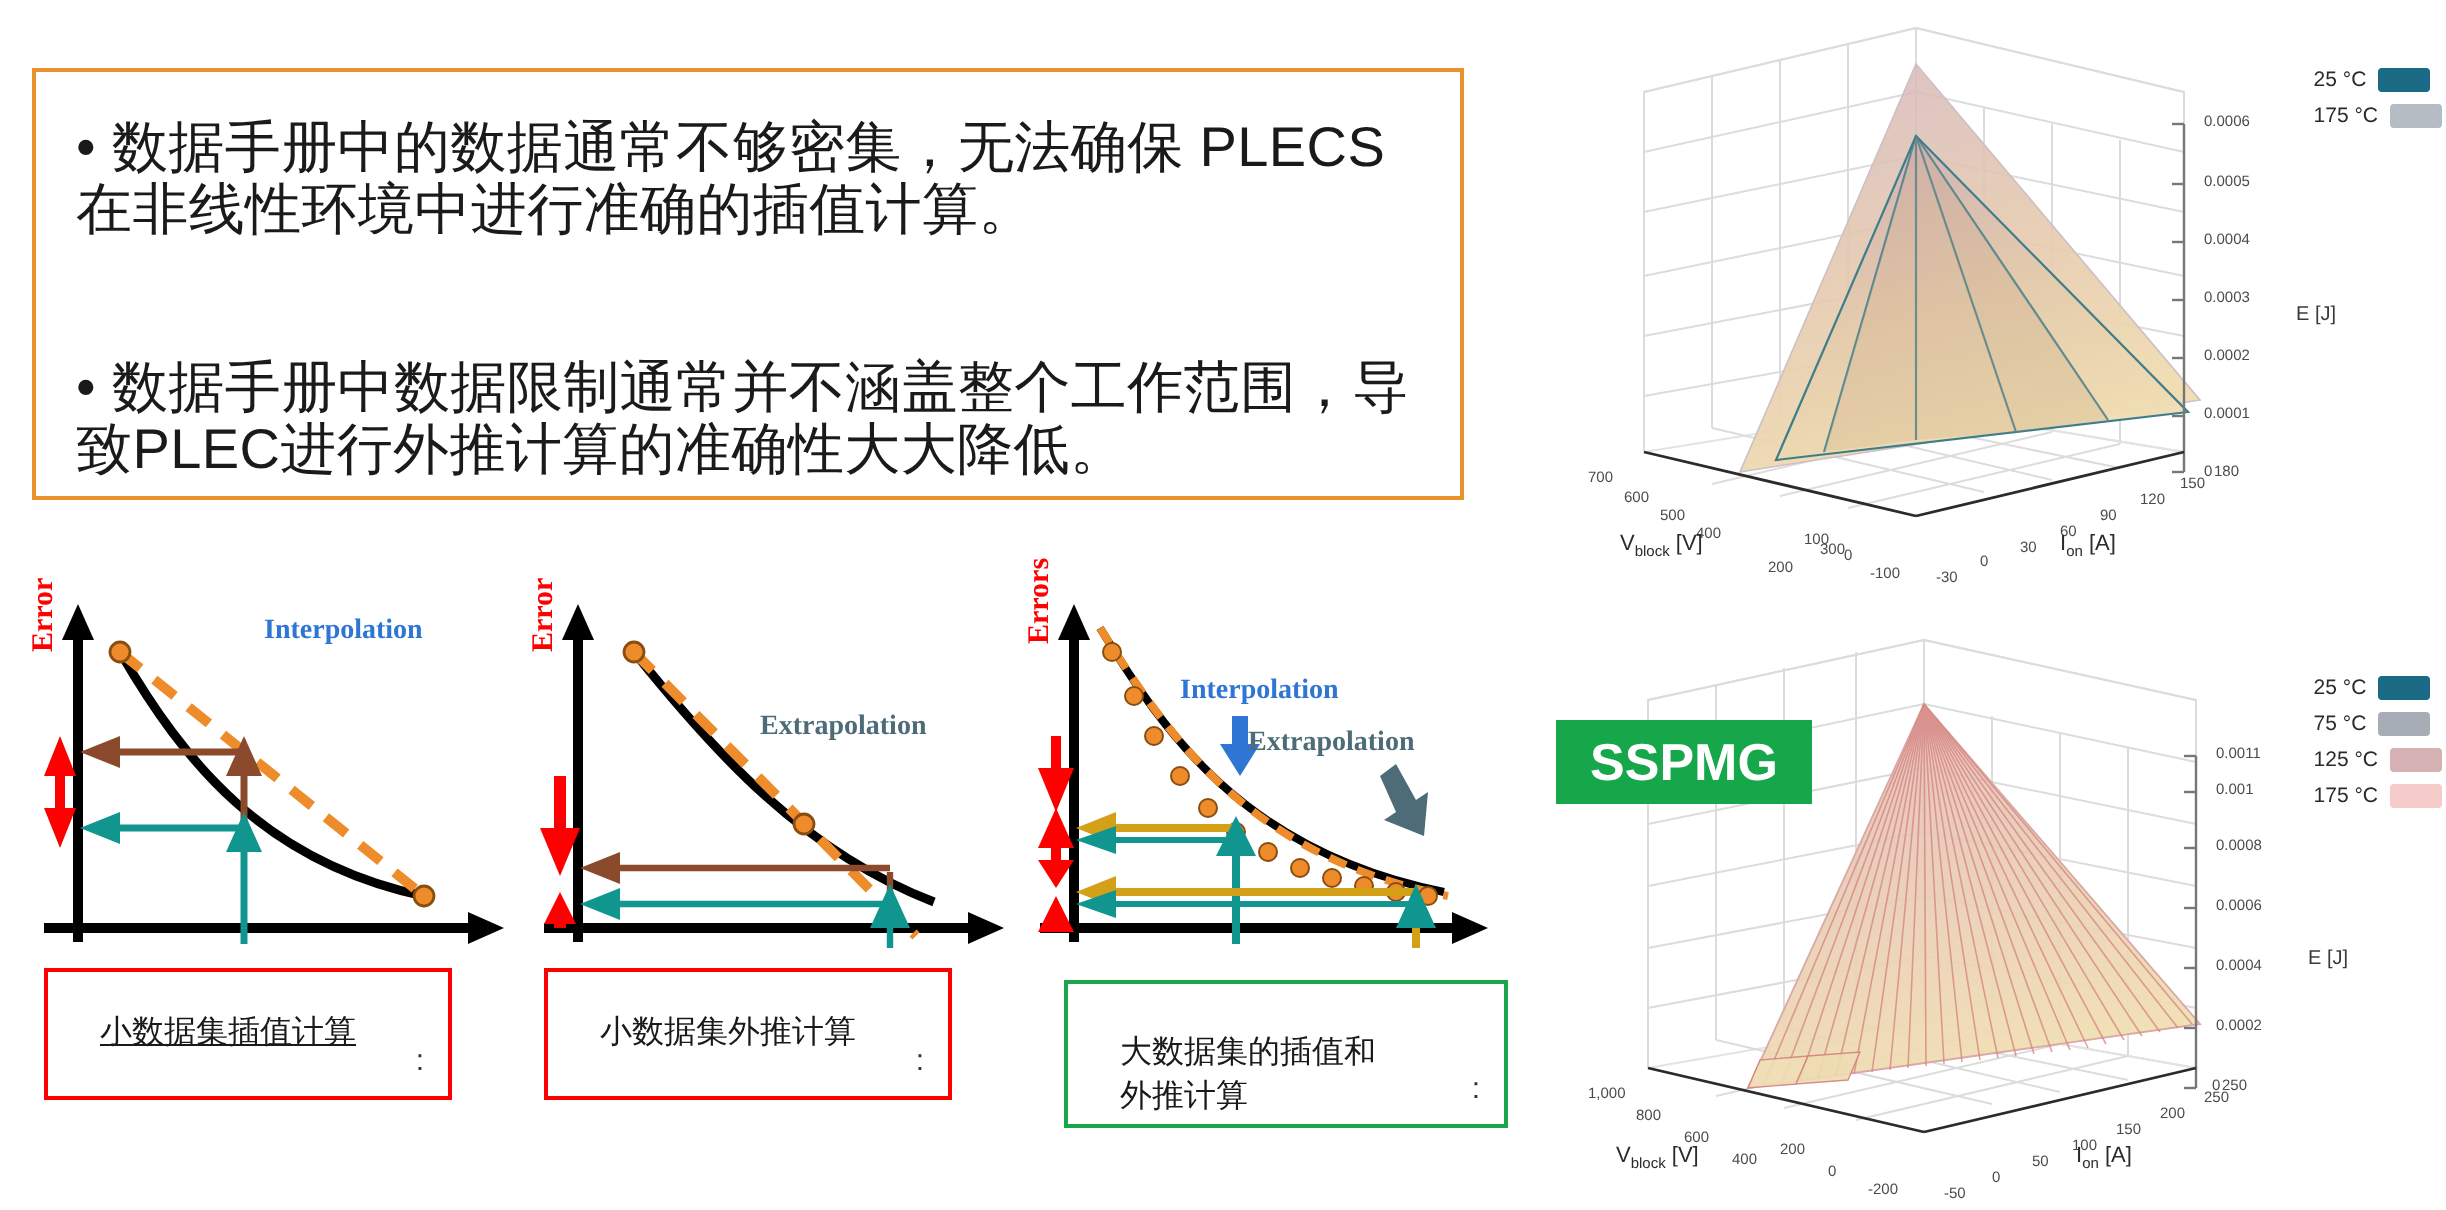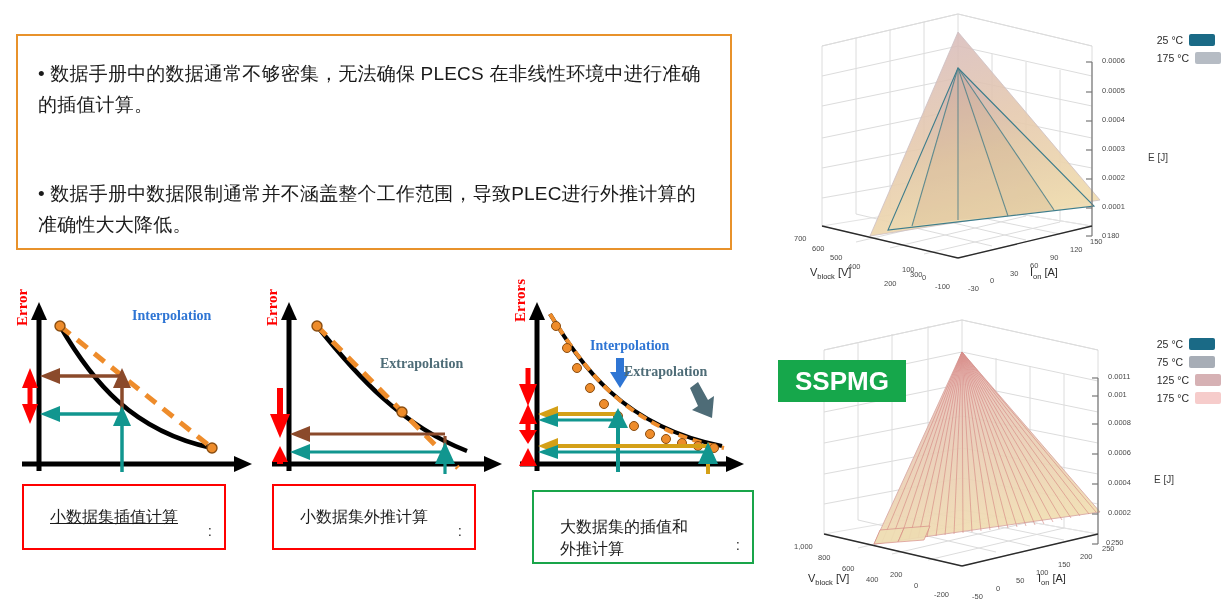--- a/index.html
+++ b/index.html
@@ -4,21 +4,21 @@
 <title>PLECS Datasheet vs SSPMG Slide</title>
 <style>
   html,body{margin:0;padding:0;background:#ffffff;}
   body{width:1223px;height:605px;position:relative;overflow:hidden;
        font-family:"Liberation Sans","DejaVu Sans",sans-serif;}
 
   
   #callout{position:absolute;left:16px;top:34px;width:716px;height:216px;
            border:2px solid #E8922B;background:#ffffff;box-sizing:border-box;}
   #callout .para{position:absolute;left:20px;right:16px;color:#1a1a1a;
-           font-size:19px;line-height:31px;letter-spacing:.2px;}
+           font-size:28px;line-height:31px;letter-spacing:.2px;}
   #callout .p1{top:22px;}
   #callout .p2{top:142px;}
 
   
   .diagram{position:absolute;top:296px;width:248px;height:180px;}
   #diag1{left:12px;}
   #diag2{left:262px;}
   #diag3{left:512px;width:262px;}
 
   .caption{position:absolute;box-sizing:border-box;background:#fff;

